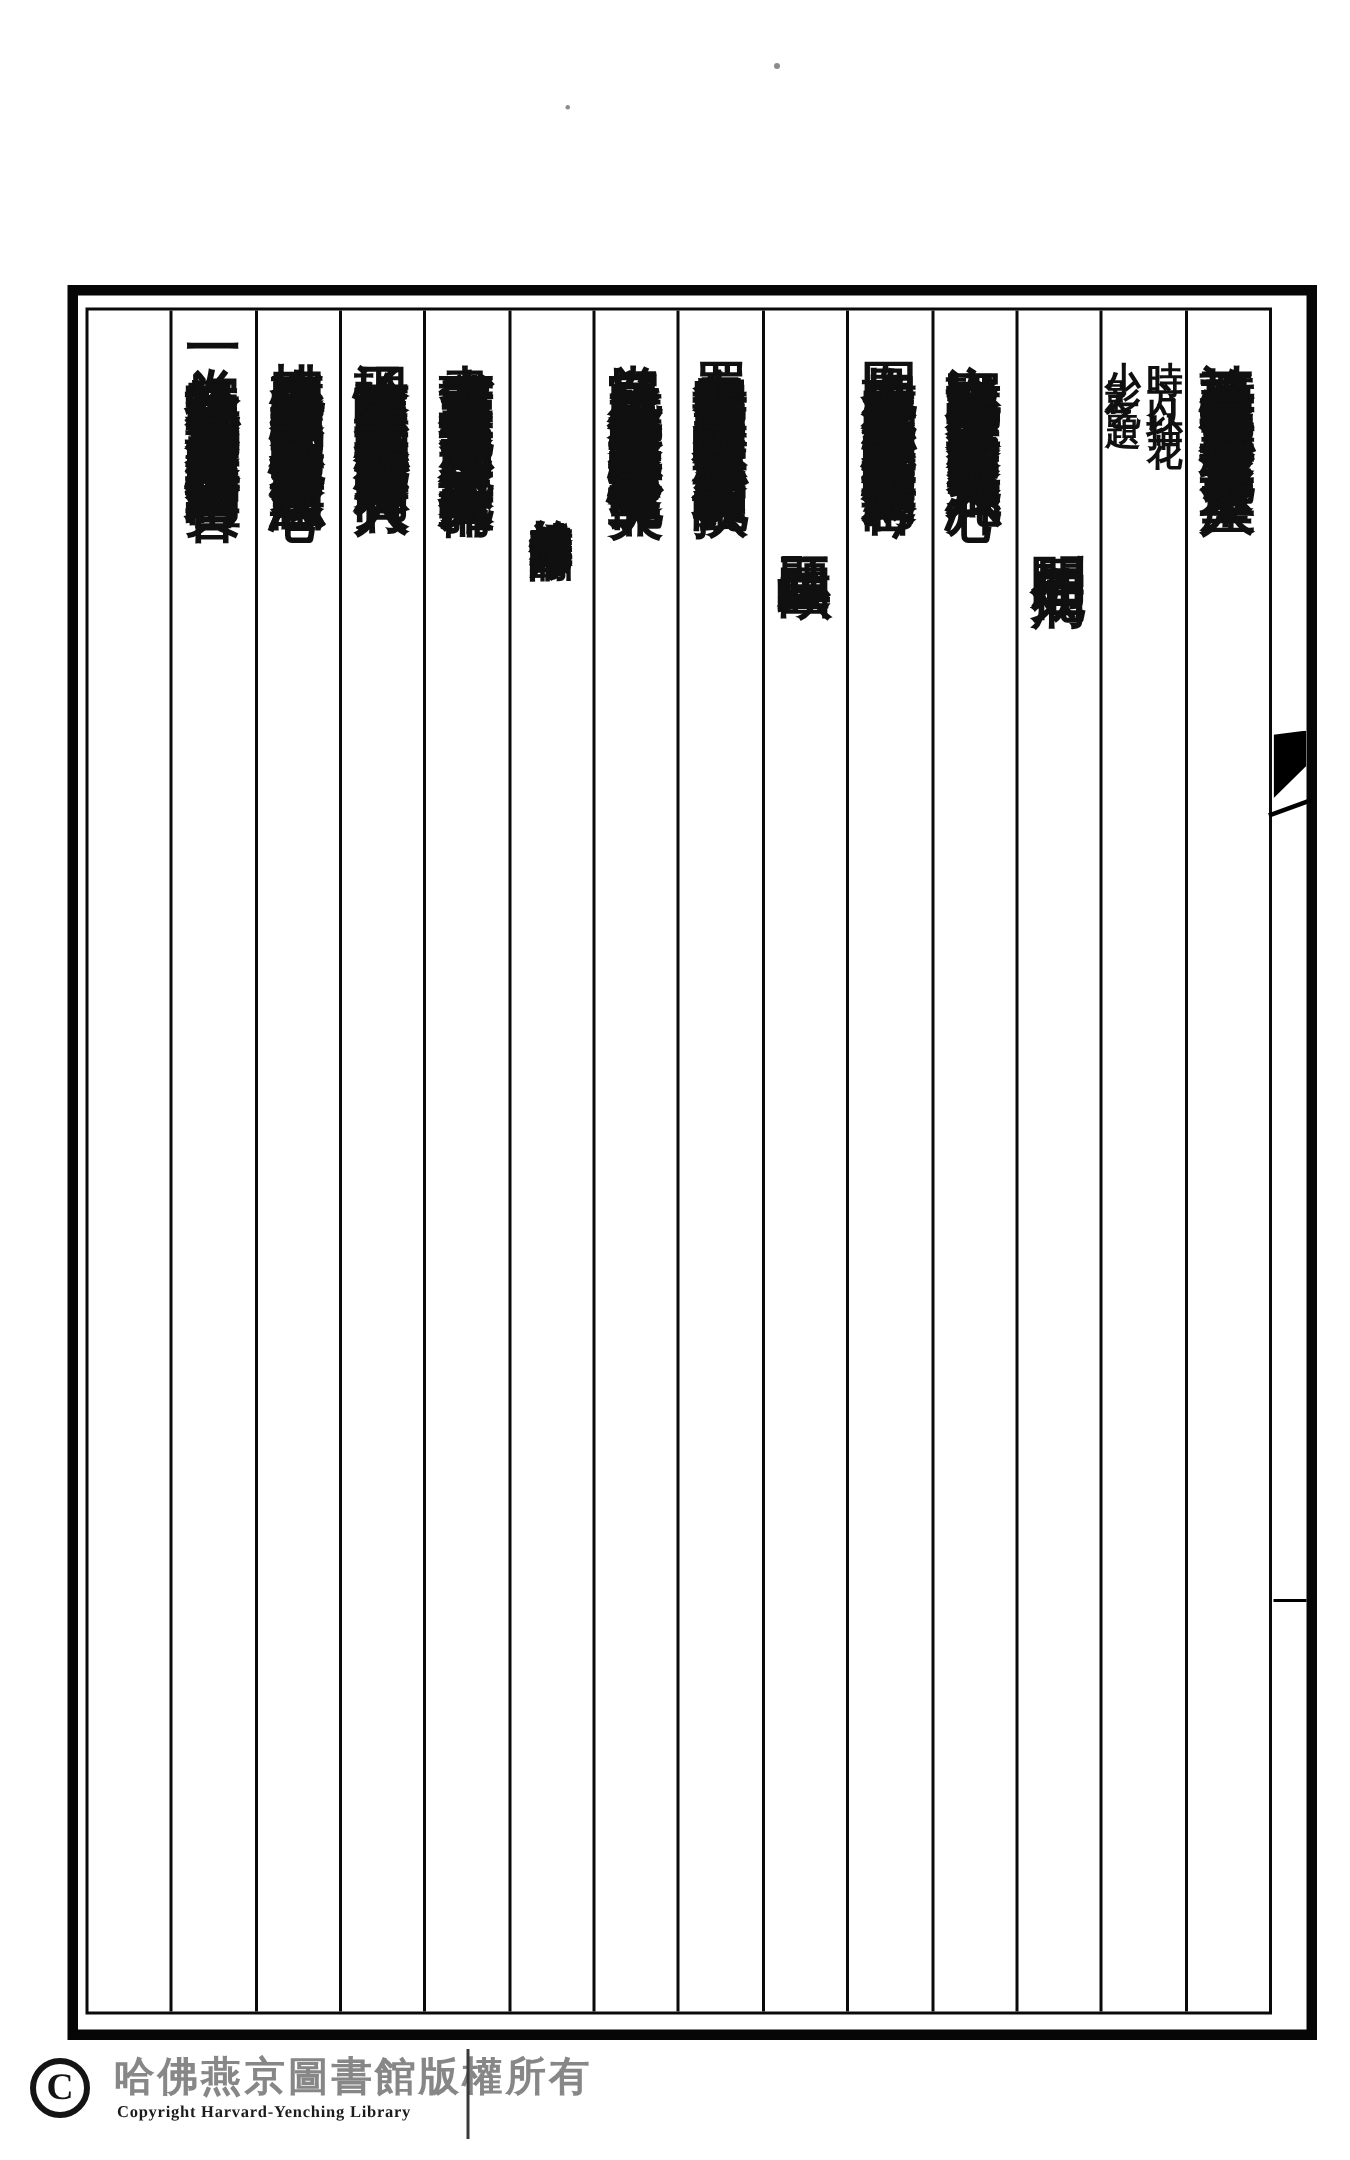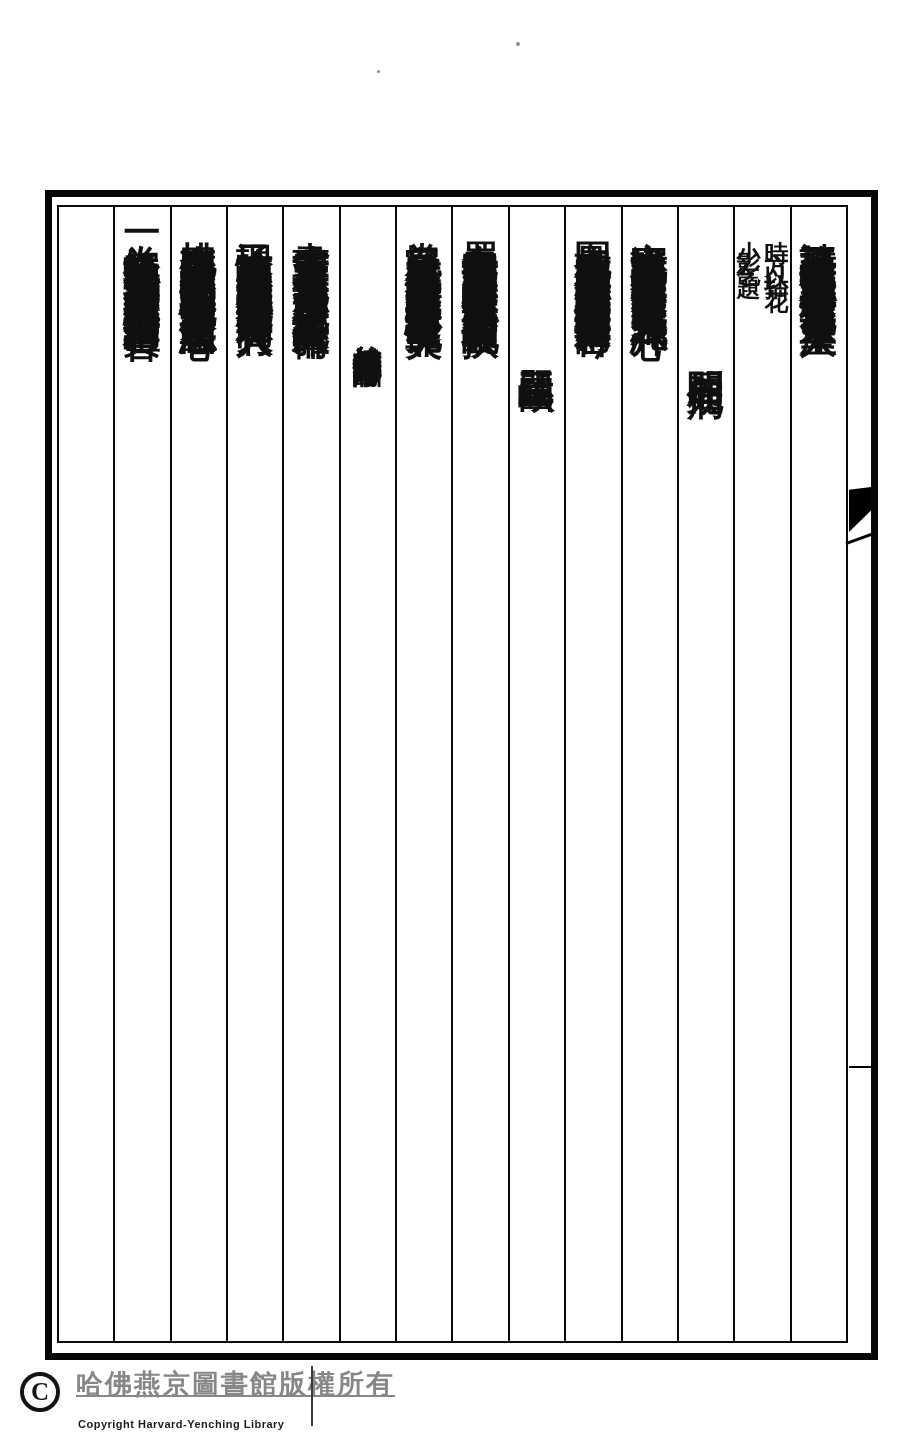--- a/index.html
+++ b/index.html
@@ -43,25 +43,25 @@
   
   .stamp{position:absolute;left:18px;top:1366px;width:300px;height:70px;}
   .c-circle{
     position:absolute;left:2px;top:6px;width:40px;height:40px;border:4px solid #141414;
     border-radius:50%;box-sizing:border-box;display:flex;align-items:center;justify-content:center;
     font-family:"Liberation Serif",serif;font-weight:700;font-size:25px;color:#141414;
   }
   .stamp-zh{
     position:absolute;left:58px;top:0px;width:240px;
     font-size:27px;font-weight:700;letter-spacing:2px;color:#878787;
-    font-family:"DejaVu Serif","Liberation Serif",serif;white-space:nowrap;text-decoration:underline;
+    font-family:"DejaVu Serif","Liberation Serif",serif;white-space:nowrap;
   }
   .stamp-en{
-    position:absolute;left:60px;top:52px;
-    font-family:Liberation Sans, sans-serif;
+    position:absolute;left:60px;top:36px;
+    font-family:Liberation Serif, serif;
     font-size:11px;font-weight:700;letter-spacing:0.5px;color:#1c1c1c;white-space:nowrap;
   }
   .stamp-rule{position:absolute;left:311px;top:1366px;width:2px;height:60px;background:#3a3a3a;}
 </style>
 </head>
 <body>
 
 <div class="speck" style="left:516px;top:42px;width:4px;height:4px;"></div>
 <div class="speck" style="left:377px;top:70px;width:3px;height:3px;"></div>
 <div class="speck" style="left:404px;top:345px;width:3px;height:3px;"></div>

